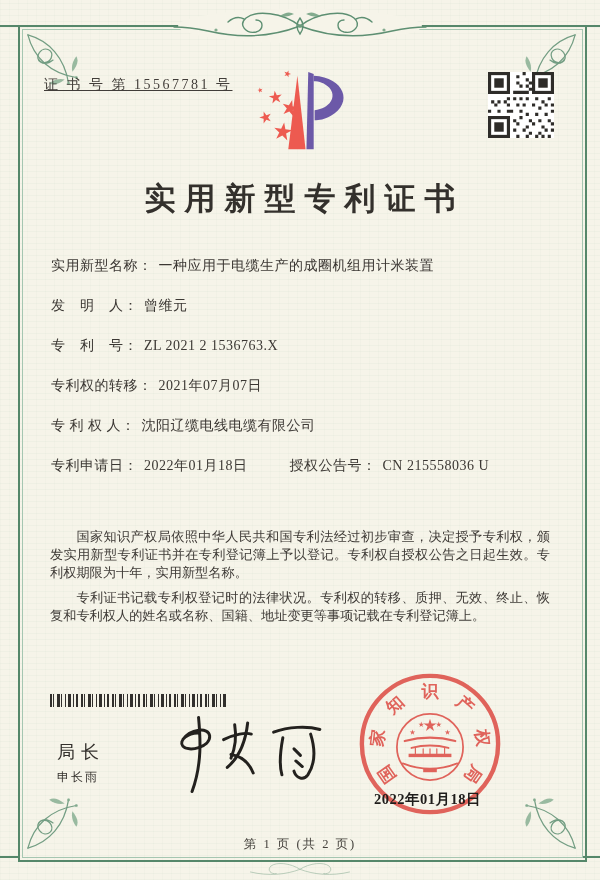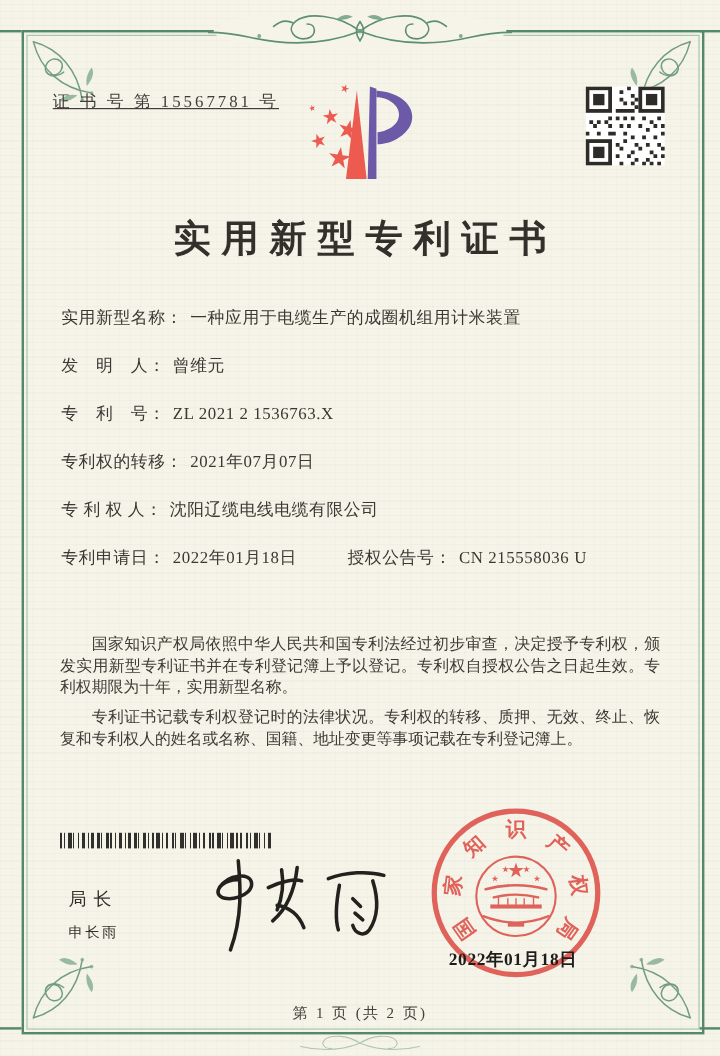--- a/index.html
+++ b/index.html
@@ -49,21 +49,21 @@
   .barcode{position:absolute;left:50px;top:694px;width:178px;height:13px;
     background:repeating-linear-gradient(90deg,
       #32302d 0 2px, transparent 2px 3px,
       #32302d 3px 4px, transparent 4px 7px,
       #32302d 7px 10px, transparent 10px 11px,
       #32302d 11px 12px, transparent 12px 15px,
       #32302d 15px 16px, transparent 16px 18px,
       #32302d 18px 21px, transparent 21px 23px,
       #32302d 23px 24px, transparent 24px 26px,
       #32302d 26px 28px, transparent 28px 31px);}
-  .director-title{position:absolute;left:57px;top:740px;font-size:15px;letter-spacing:6px;color:#33302c;}
+  .director-title{position:absolute;left:57px;top:740px;font-size:18px;letter-spacing:6px;color:#33302c;}
   .director-name{position:absolute;left:57px;top:769px;font-size:12px;letter-spacing:2px;color:#33302c;}
   .signature{position:absolute;left:152px;top:710px;width:195px;height:88px;}
   .seal{position:absolute;left:357px;top:671px;width:146px;height:146px;opacity:.88;}
   .seal-date{position:absolute;left:374px;top:790px;font-size:14.5px;font-weight:700;
     letter-spacing:.5px;color:#1f1d1b;z-index:3;}
   .footer{position:absolute;left:0;right:0;top:836px;text-align:center;font-size:12.5px;
     letter-spacing:2px;color:#43403b;}
 </style>
 </head>
 <body>

